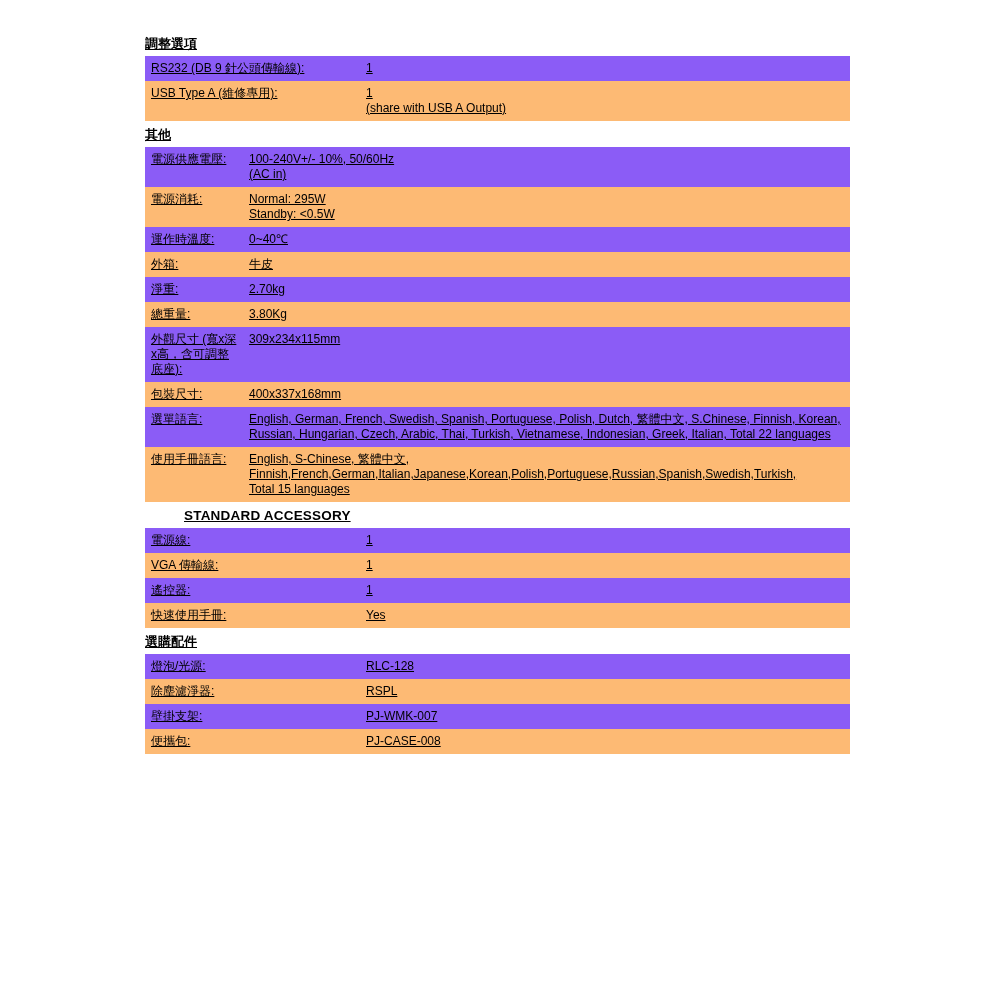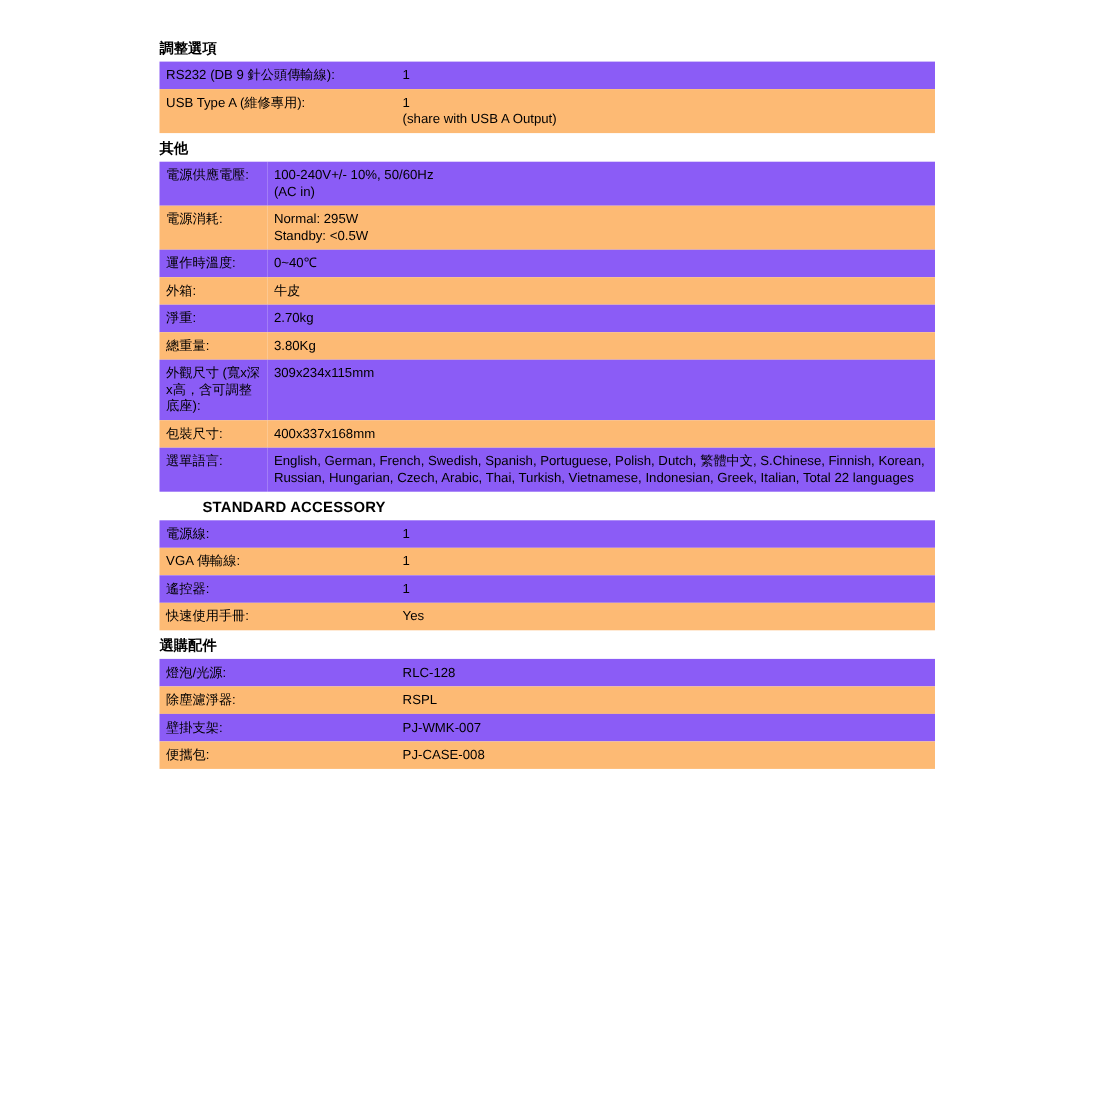--- a/index.html
+++ b/index.html
@@ -13,20 +13,21 @@
     font-family: "Liberation Sans", sans-serif;
     color: #000000;
     font-size: 12px;
   }
   .page {
     position: relative;
     width: 1000px;
     height: 1000px;
     box-sizing: border-box;
     padding: 30px 150px 0 145px;
+    text-decoration: underline;
   }
   .section-head {
     font-weight: bold;
     font-size: 13px;
     margin: 6px 0 4px 0;
     line-height: 16px;
   }
   .section-head.latin {
     font-size: 13.5px;
     letter-spacing: 0.2px;
@@ -116,20 +117,26 @@
             <td class="value nowrap-block">309x234x115mm</td>
           </tr>
           <tr class="plain">
             <td class="label">包裝尺寸:</td>
             <td class="value nowrap-block">400x337x168mm</td>
           </tr>
           <tr class="shaded">
             <td class="label">選單語言:</td>
             <td class="value nowrap-block">English, German, French, Swedish, Spanish, Portuguese, Polish, Dutch, 繁體中文, S.Chinese, Finnish, Korean, Russian, Hungarian, Czech, Arabic, Thai, Turkish, Vietnamese, Indonesian, Greek, Italian, Total 22 languages</td>
           </tr>
+          <tr class="plain">
+            <td class="label">使用手冊語言:</td>
+            <td class="value nowrap-block">English, S-Chinese, 繁體中文,
+Finnish,French,German,Italian,Japanese,Korean,Polish,Portuguese,Russian,Spanish,Swedish,Turkish,
+Total 15 languages</td>
+          </tr>
         </tbody>
       </table>
       <div class="section-head latin">STANDARD ACCESSORY</div>
       <table class="spec">
         <tbody>
           <tr class="shaded">
             <td class="label wide">電源線:</td>
             <td class="value nowrap-block">1</td>
           </tr>
           <tr class="plain">

